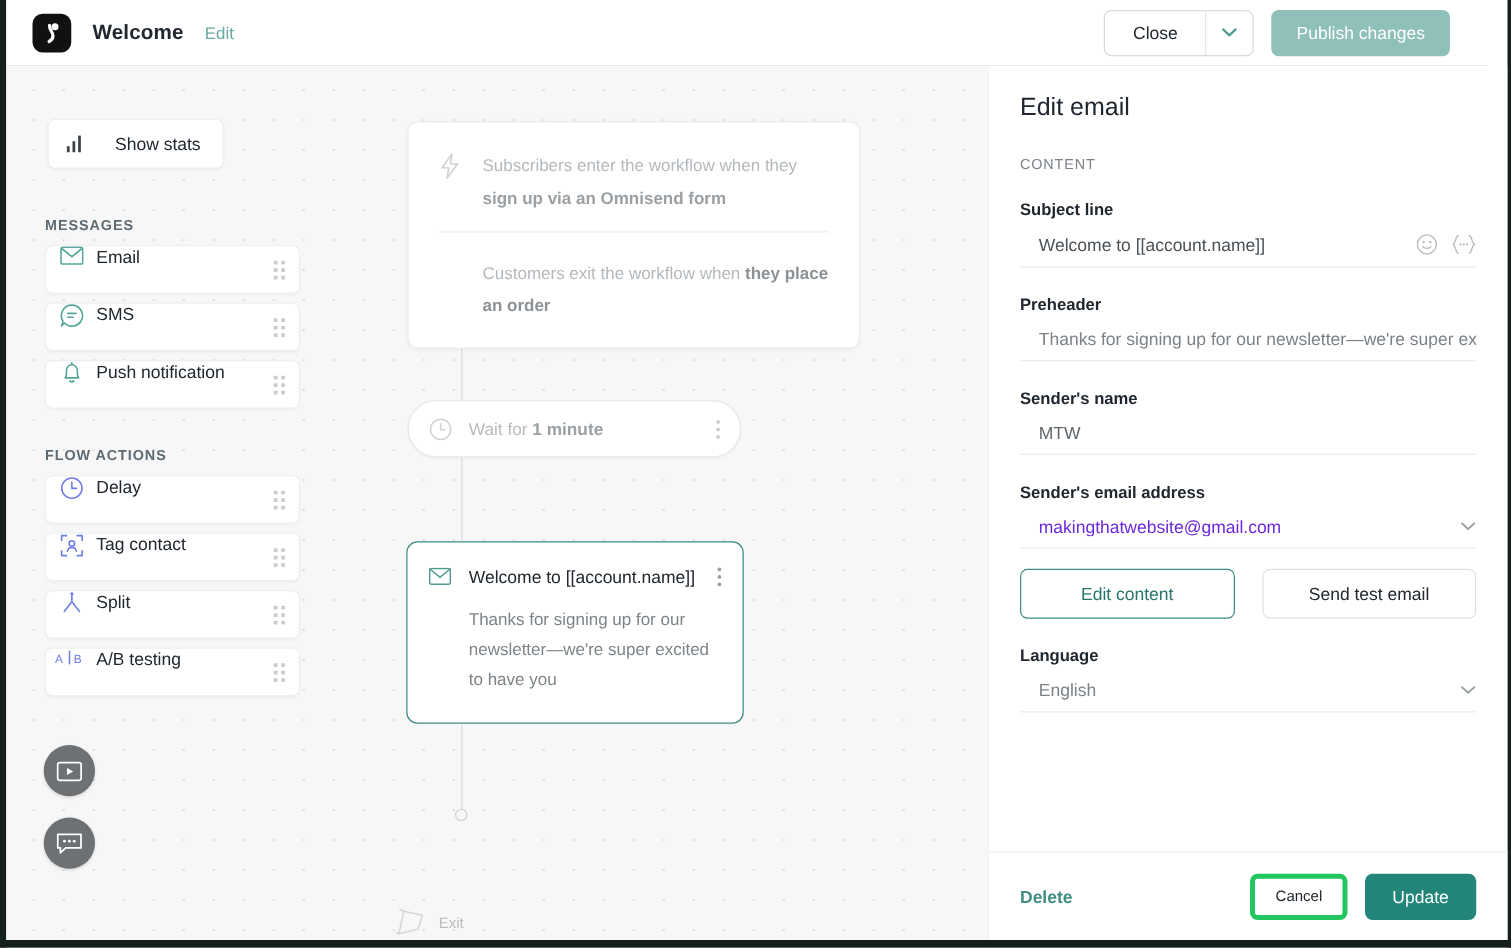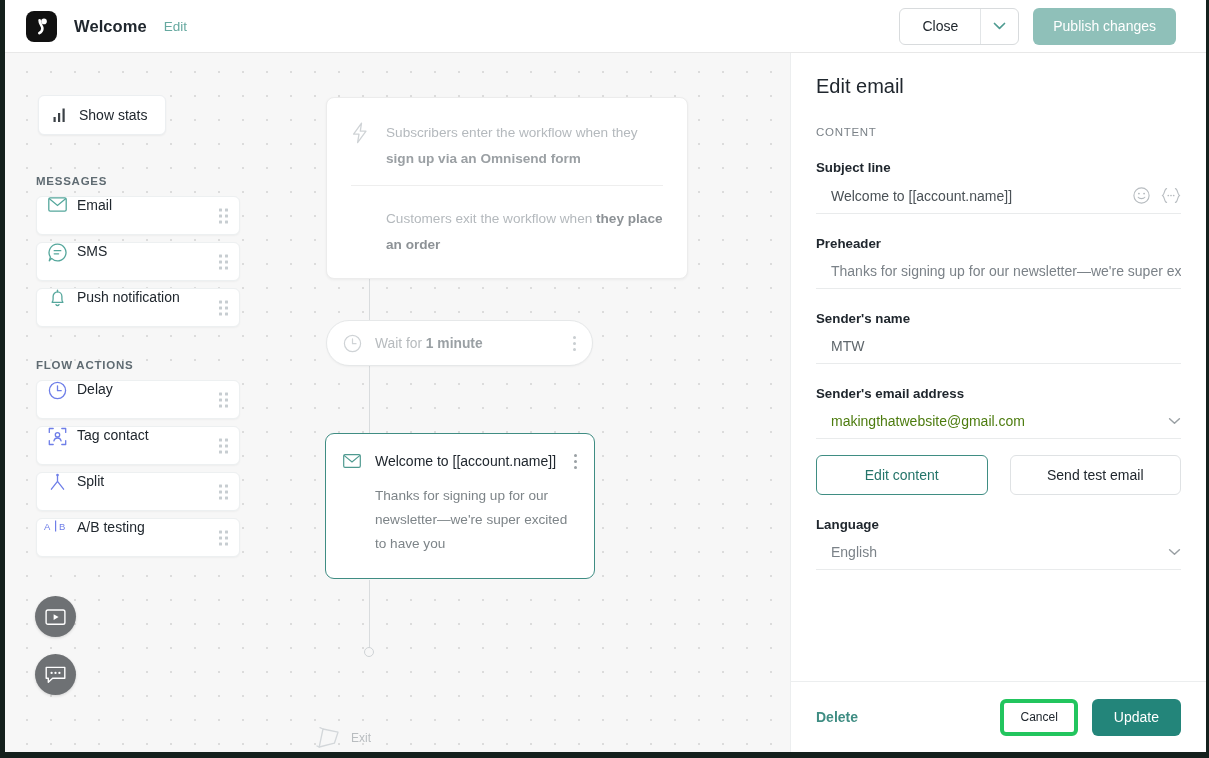--- a/index.html
+++ b/index.html
@@ -14,21 +14,21 @@
     width: 1209px; height: 758px;
     background: #ffffff;
     border-left: 5px solid #14201c;
     border-bottom: 6px solid #14201c;
     border-right: 3px solid #14201c;
     overflow: hidden;
   }
 
   
   .topbar {
-    position: absolute; left: 0; top: 0; right: 0; height: 53px;
+    position: absolute; left: 0; top: 0; right: 16px; height: 53px;
     background: #ffffff;
     border-bottom: 1px solid #e8e8e8;
     display: flex; align-items: center;
   }
   .logo {
     width: 31px; height: 31px; margin-left: 21px;
     background: #111111; border-radius: 8px;
     display: flex; align-items: center; justify-content: center;
     flex: none;
   }
@@ -71,21 +71,21 @@
     background-image: radial-gradient(#dcdcdc 1.1px, transparent 1.2px);
     background-size: 24px 24px;
     background-position: 10px 7px;
     overflow: hidden;
   }
 
   .show-stats {
     position: absolute; left: 33px; top: 42px;
     height: 40px; padding: 0 18px 0 14px;
     background: #fff; border: 1px solid #eceff1; border-radius: 6px;
-    display: flex; align-items: center; gap: 12px;
+    display: flex; align-items: center; gap: 25px;
     box-shadow: 0 1px 2px rgba(0,0,0,.05);
     font-size: 14px; color: #20272e; cursor: pointer;
   }
 
   .section-label {
     position: absolute; left: 31px;
     font-size: 11.5px; font-weight: bold; letter-spacing: .75px; color: #5f6b72;
   }
   .palette-card {
     position: absolute; left: 31px; width: 204px; height: 39px;
@@ -495,21 +495,21 @@
       <div class="field">
         <div class="field-label">Sender's name</div>
         <div class="field-row">
           <div class="field-value" style="color:#5f676c">MTW</div>
         </div>
       </div>
 
       <div class="field">
         <div class="field-label">Sender's email address</div>
         <div class="field-row">
-          <div class="field-value" style="color:#4d7c0f">makingthatwebsite@gmail.com</div>
+          <div class="field-value" style="color:#6d28d9">makingthatwebsite@gmail.com</div>
           <svg class="caret-down" width="13" height="8" viewBox="0 0 13 8">
             <path d="M1.6 1.8 L6.5 6.2 L11.4 1.8" stroke="#9aa0a4" stroke-width="1.5" fill="none" stroke-linecap="round" stroke-linejoin="round"></path>
           </svg>
         </div>
       </div>
 
       <div class="btn-row">
         <button class="btn-outline teal">Edit content</button>
         <button class="btn-outline gray">Send test email</button>
       </div>

